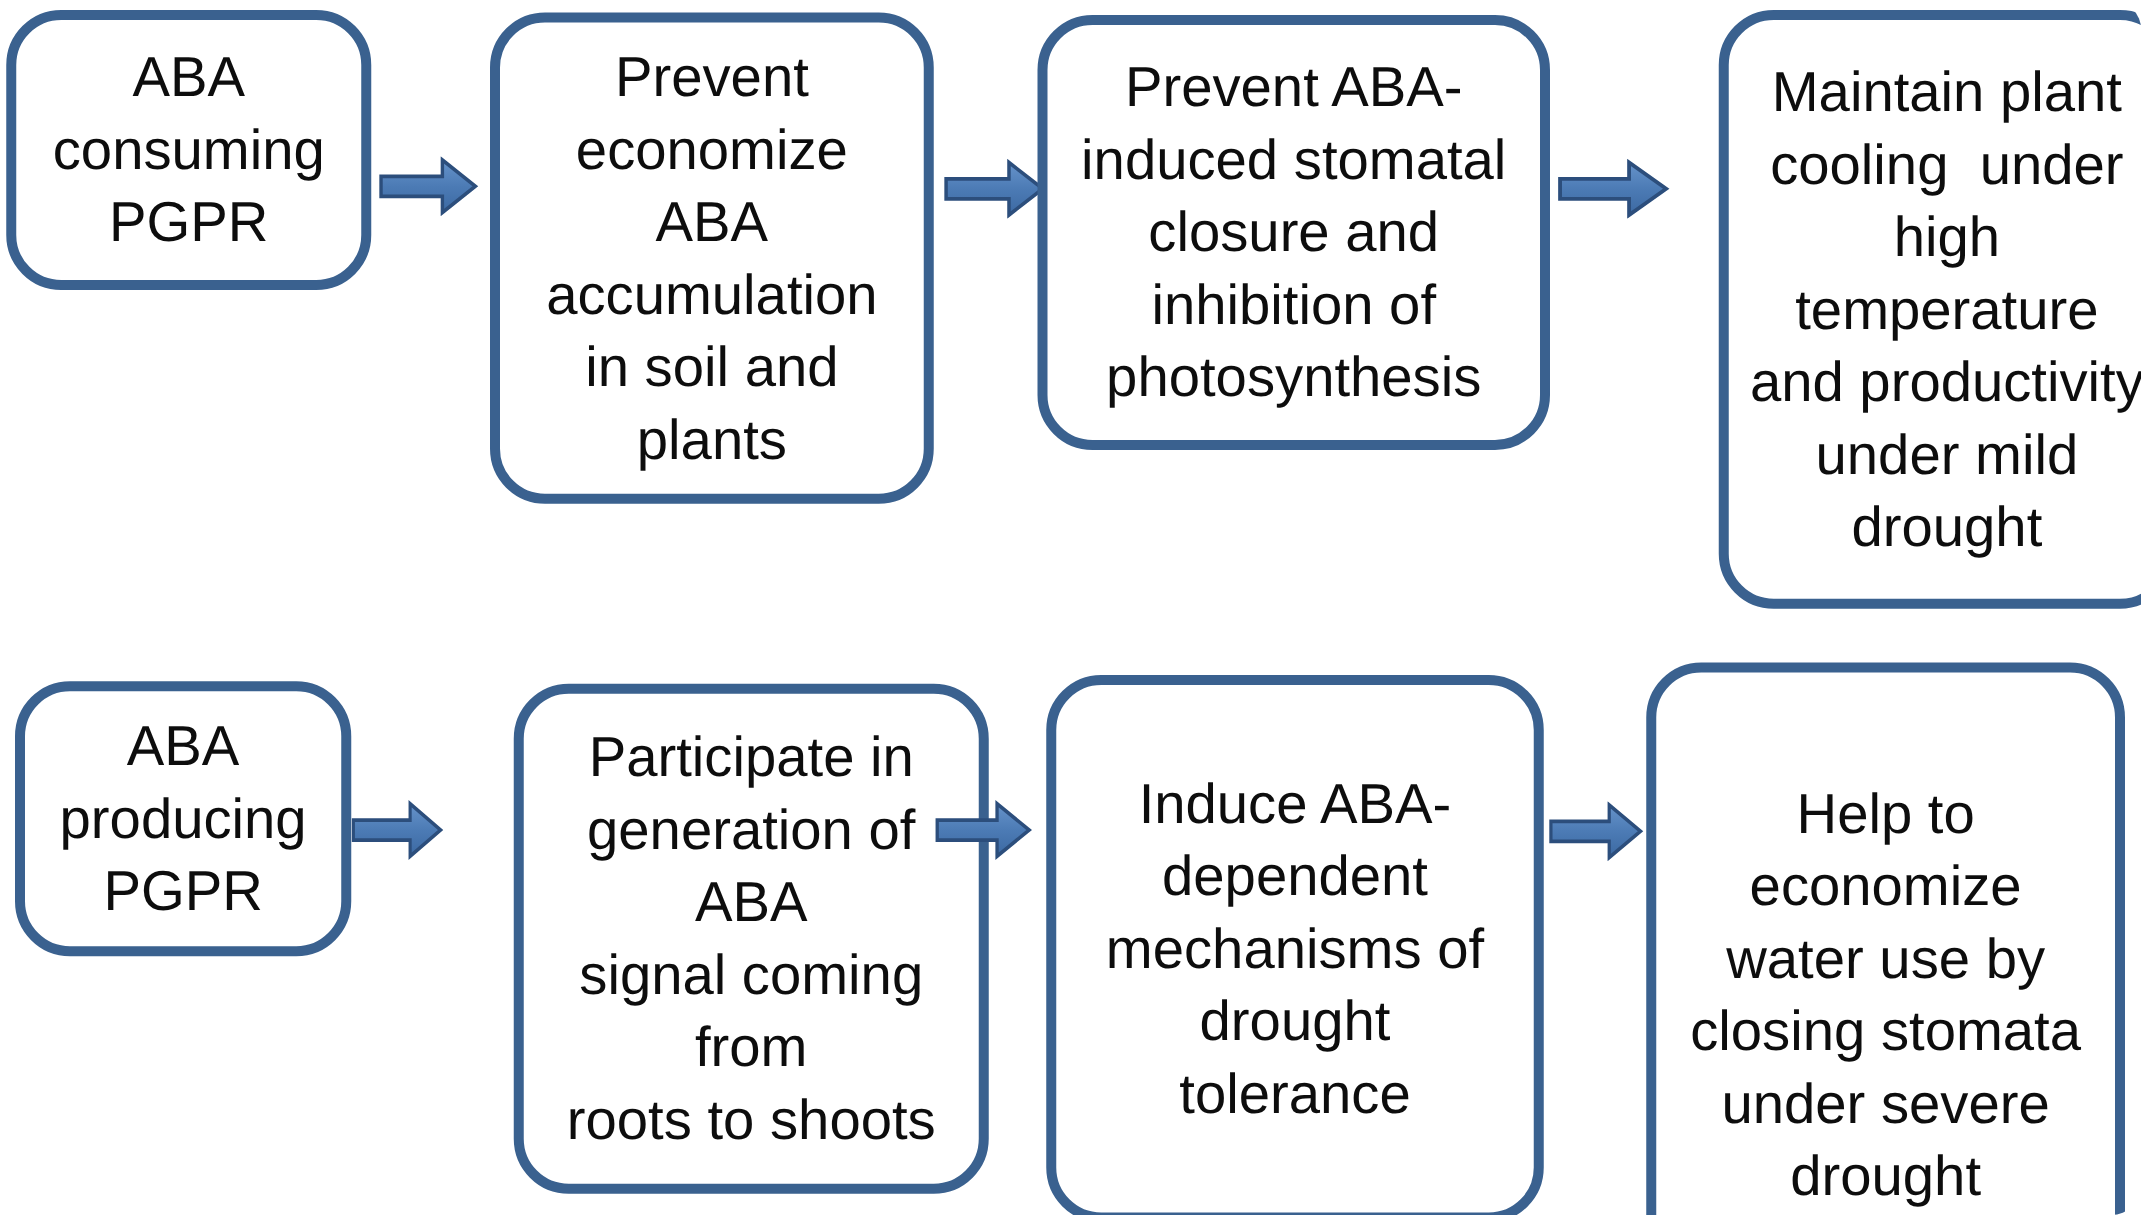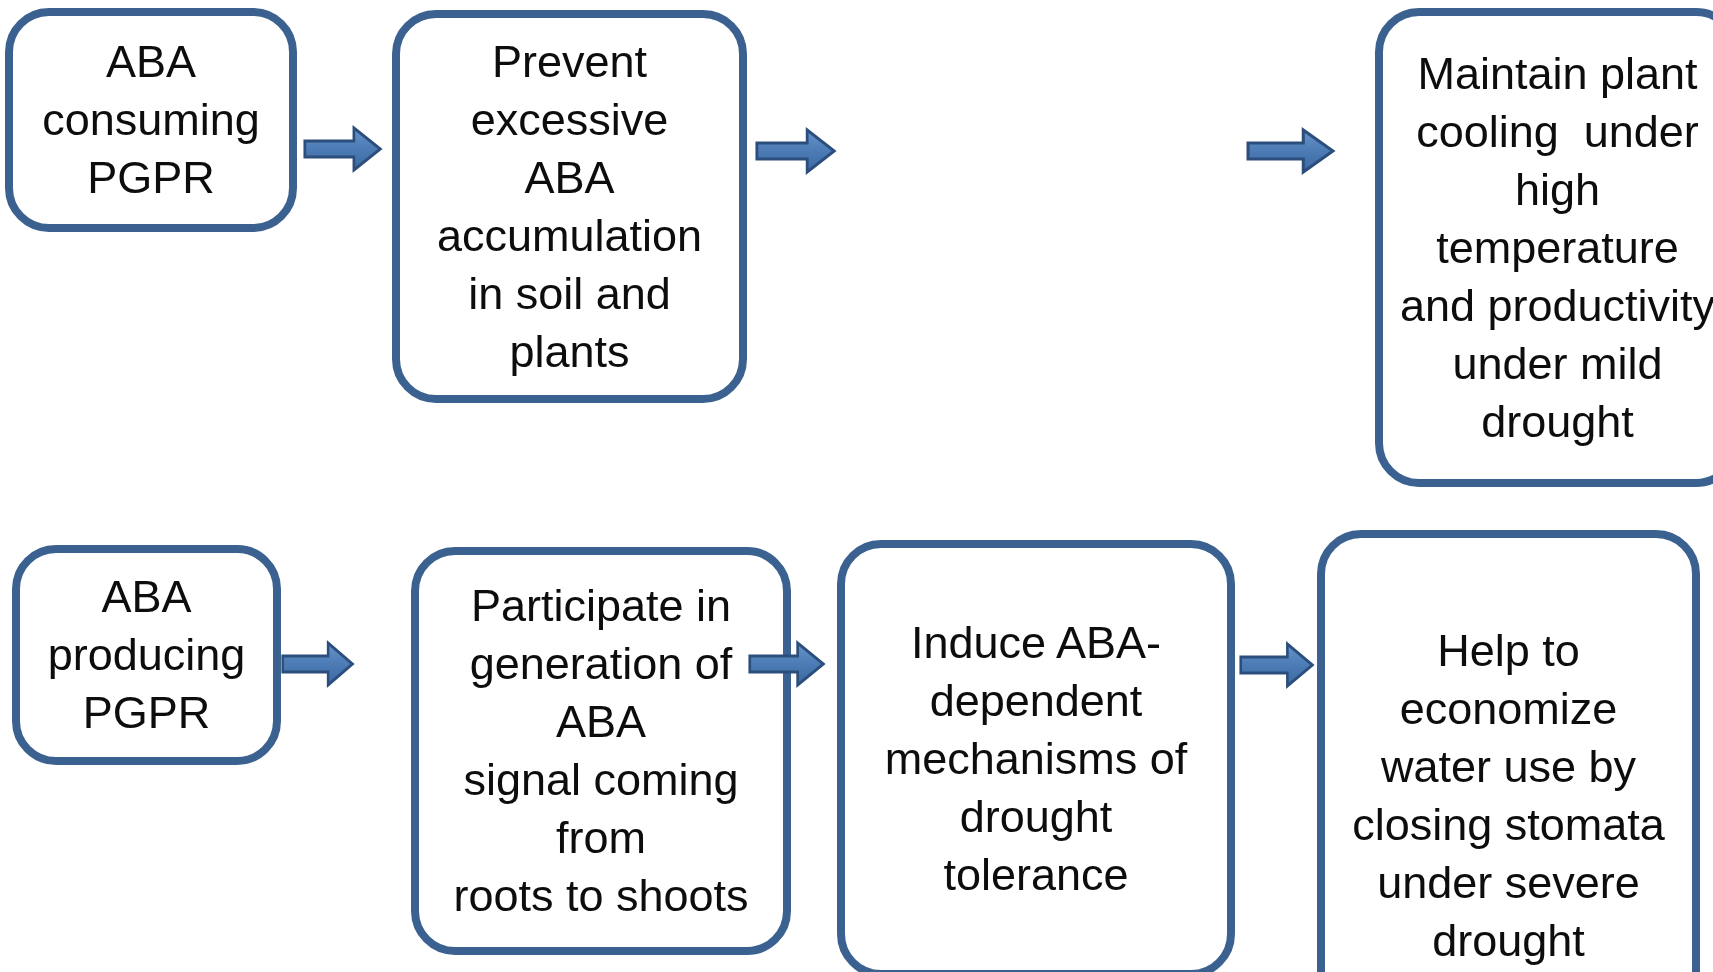--- a/index.html
+++ b/index.html
@@ -19,20 +19,21 @@
     padding: 0;
     background: var(--background);
   }
   .canvas {
     position: relative;
     width: 1713px;
     height: 972px;
     background: var(--background);
     font-family: "Liberation Sans", "DejaVu Sans", sans-serif;
     overflow: hidden;
+    border-radius: 24px;
   }
   .node {
     position: absolute;
     background: var(--box-fill);
     border: 8px solid var(--box-border);
     border-radius: 44px;
     display: flex;
     align-items: center;
     justify-content: center;
   }
@@ -86,31 +87,38 @@
 consuming
 PGPR</div>
   </div>
 
   <svg class="arrow arrow1" viewBox="0 0 88 48" preserveAspectRatio="none">
     <polygon points="2,16 56,16 56,3 85,24 56,45 56,32 2,32" fill="url(#arrowGradient)" stroke="var(--arrow-stroke)" stroke-width="3" stroke-linejoin="miter"></polygon>
   </svg>
 
   <div class="node node2">
     <div class="node-text">Prevent
-excessive
+economize
 ABA
 accumulation
 in soil and
 plants</div>
   </div>
 
   <svg class="arrow arrow2" viewBox="0 0 88 48" preserveAspectRatio="none">
     <polygon points="2,16 56,16 56,3 85,24 56,45 56,32 2,32" fill="url(#arrowGradient)" stroke="var(--arrow-stroke)" stroke-width="3" stroke-linejoin="miter"></polygon>
   </svg>
 
+  <div class="node node3">
+    <div class="node-text">Prevent ABA-
+induced stomatal
+closure and
+inhibition of
+photosynthesis</div>
+  </div>
 
   <svg class="arrow arrow3" viewBox="0 0 88 48" preserveAspectRatio="none">
     <polygon points="2,16 56,16 56,3 85,24 56,45 56,32 2,32" fill="url(#arrowGradient)" stroke="var(--arrow-stroke)" stroke-width="3" stroke-linejoin="miter"></polygon>
   </svg>
 
   <div class="node node4">
     <div class="node-text">Maintain plant
 cooling  under
 high
 temperature

